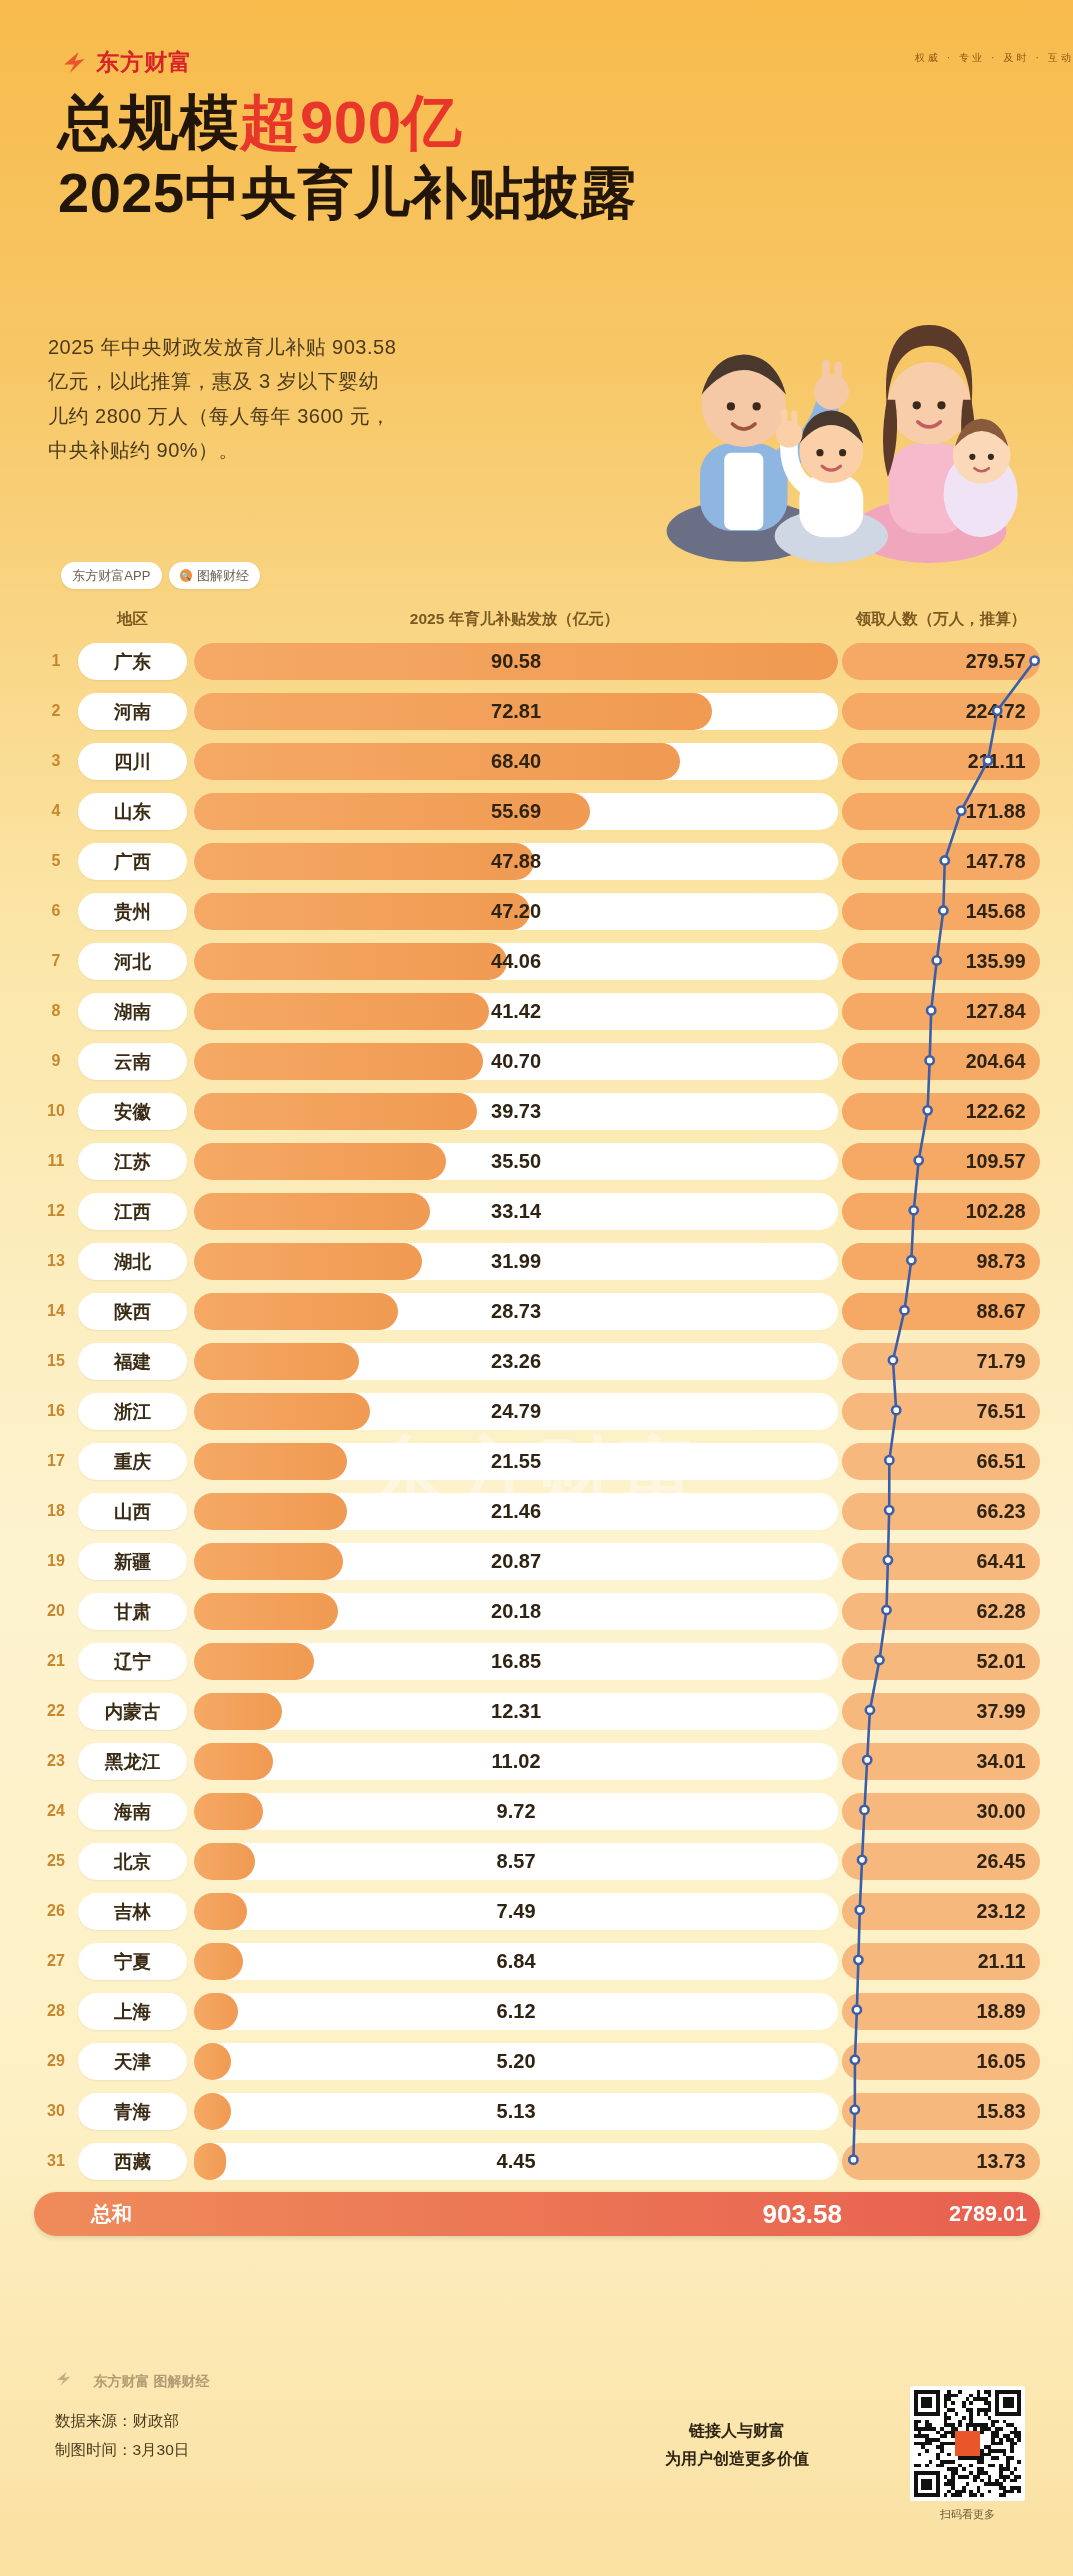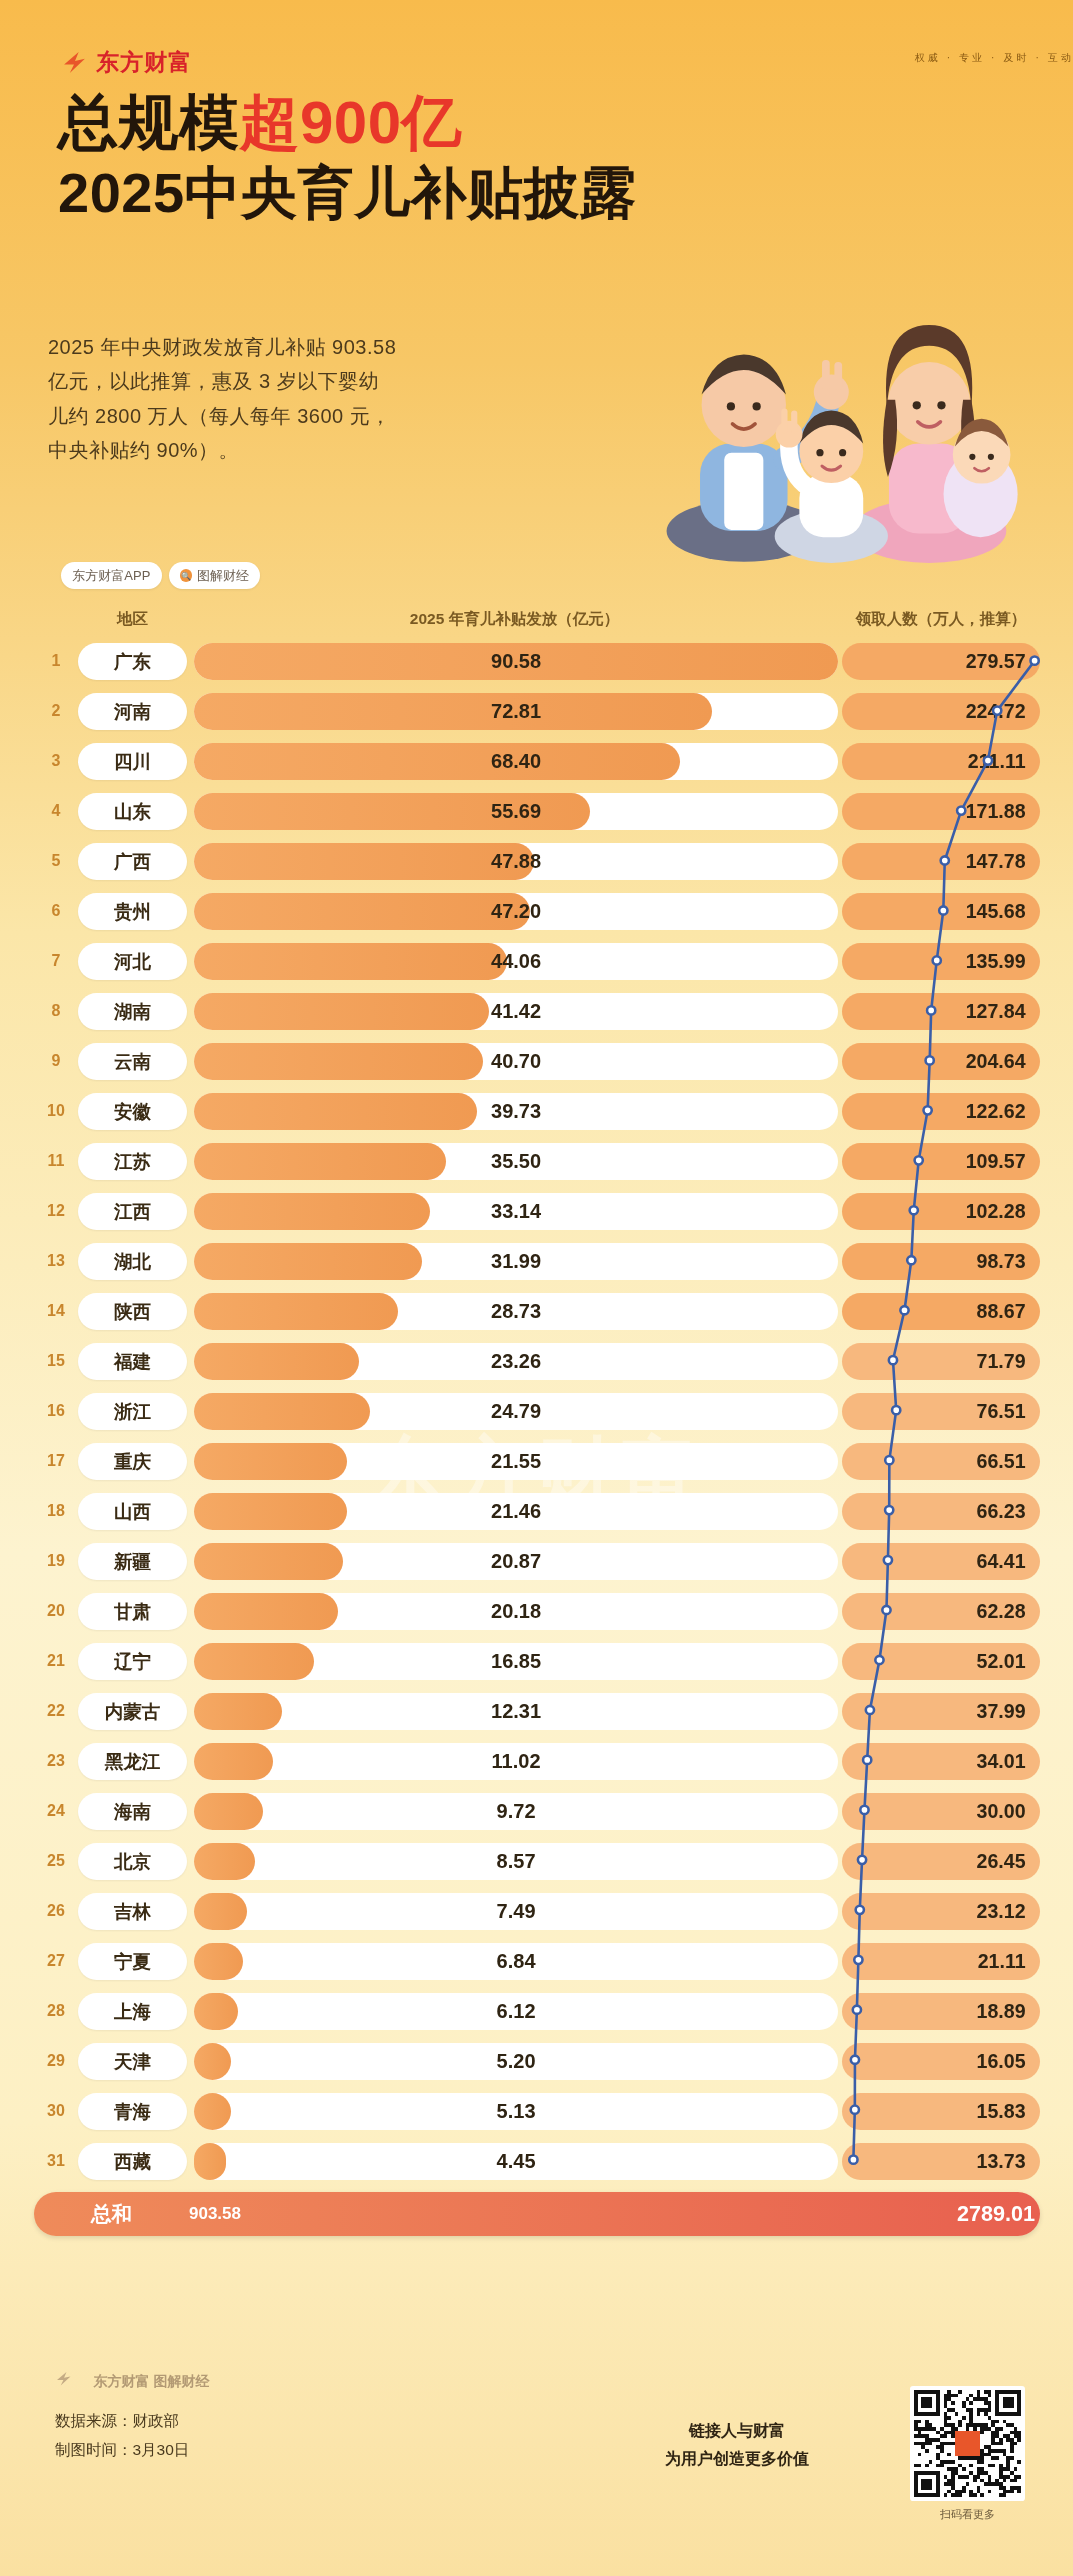--- a/index.html
+++ b/index.html
@@ -130,22 +130,22 @@
   }
 
   
   .totalrow {
     position: absolute; left: 34px; width: 1006px; height: 44px;
     background: linear-gradient(90deg,#ef8b5a,#e8604f);
     border-radius: 22px; display: flex; align-items: center; z-index: 7;
     box-shadow: 0 2.1px 5.2px rgba(0,0,0,.12);
   }
   .total-label { width: 155px; text-align: center; font-size: 20.6px; font-weight: bold; color: #fff; }
-  .total-sum { flex: 1; text-align: left; font-size: 17px; font-weight: bold; color: #fff; }
-  .total-people { width: 198px; text-align: right; padding-right: 5px; font-size: 21.6px; font-weight: bold; color: #fff; }
+  .total-sum { flex: 1; text-align: right; font-size: 26px; font-weight: bold; color: #fff; }
+  .total-people { width: 198px; text-align: right; padding-right: 13px; font-size: 21.6px; font-weight: bold; color: #fff; }
 
   
   .footer { position: absolute; left: 0; top: 2370px; width: 100%; z-index: 6; }
   .fbrand {
     position: absolute; left: 55px; top: 0; display: flex; align-items: flex-end; gap: 21px;
     font-size: 14px; color: #b39a74; font-weight: bold;
   }
   .fmeta {
     position: absolute; left: 55px; top: 37px; font-size: 15.5px; color: #4a3a1e; line-height: 1.85;
   }

